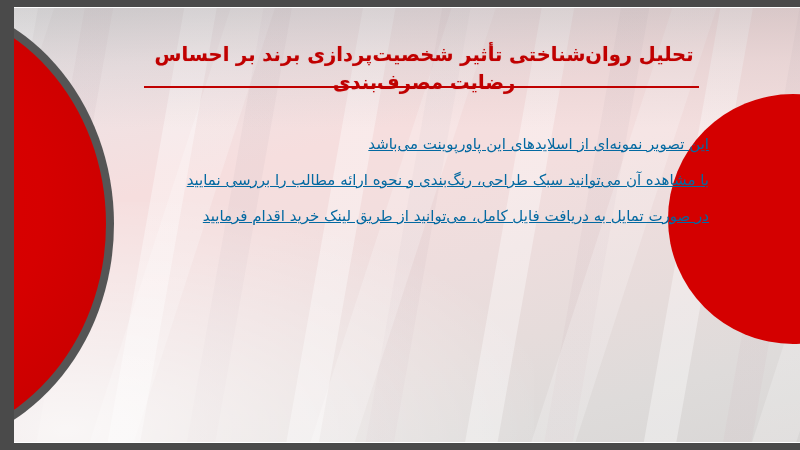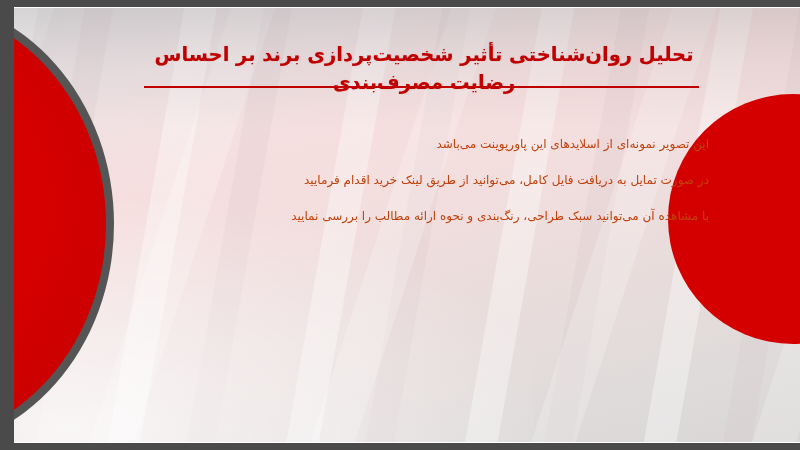--- a/index.html
+++ b/index.html
@@ -178,24 +178,25 @@
 
   #body-block {
     position: absolute;
     left: 110px;
     top: 118px;
     width: 585px;
     direction: rtl;
     text-align: right;
   }
   .body-line {
-    color: #c2410c;
-    font-size: 12px;
+    color: #0369a1;
+    font-size: 15px;
     line-height: 36px;
     white-space: nowrap;
+    text-decoration: underline;
   }
 </style>
 </head>
 <body>
 
 <div id="slide">
 
   <div id="canvas">
 
     <div id="bg-base"></div>
@@ -211,22 +212,22 @@
 
     <div id="title-block">
       <div class="title-line">تحلیل روان‌شناختی تأثیر شخصیت‌پردازی برند بر احساس</div>
       <div class="title-line">رضایت مصرف‌بندی</div>
     </div>
 
     <div id="title-rule"></div>
 
     <div id="body-block">
       <div class="body-line">این تصویر نمونه‌ای از اسلایدهای این پاورپوینت می‌باشد</div>
+      <div class="body-line">با مشاهده آن می‌توانید سبک طراحی، رنگ‌بندی و نحوه ارائه مطالب را بررسی نمایید</div>
       <div class="body-line">در صورت تمایل به دریافت فایل کامل، می‌توانید از طریق لینک خرید اقدام فرمایید</div>
-      <div class="body-line">با مشاهده آن می‌توانید سبک طراحی، رنگ‌بندی و نحوه ارائه مطالب را بررسی نمایید</div>
     </div>
 
   </div>
 
   <div class="frame-edge" id="frame-top"></div>
   <div class="frame-edge" id="frame-bottom"></div>
   <div class="frame-edge" id="frame-left"></div>
   <div class="frame-line" id="frame-line-top"></div>
   <div class="frame-line" id="frame-line-bottom"></div>
 

